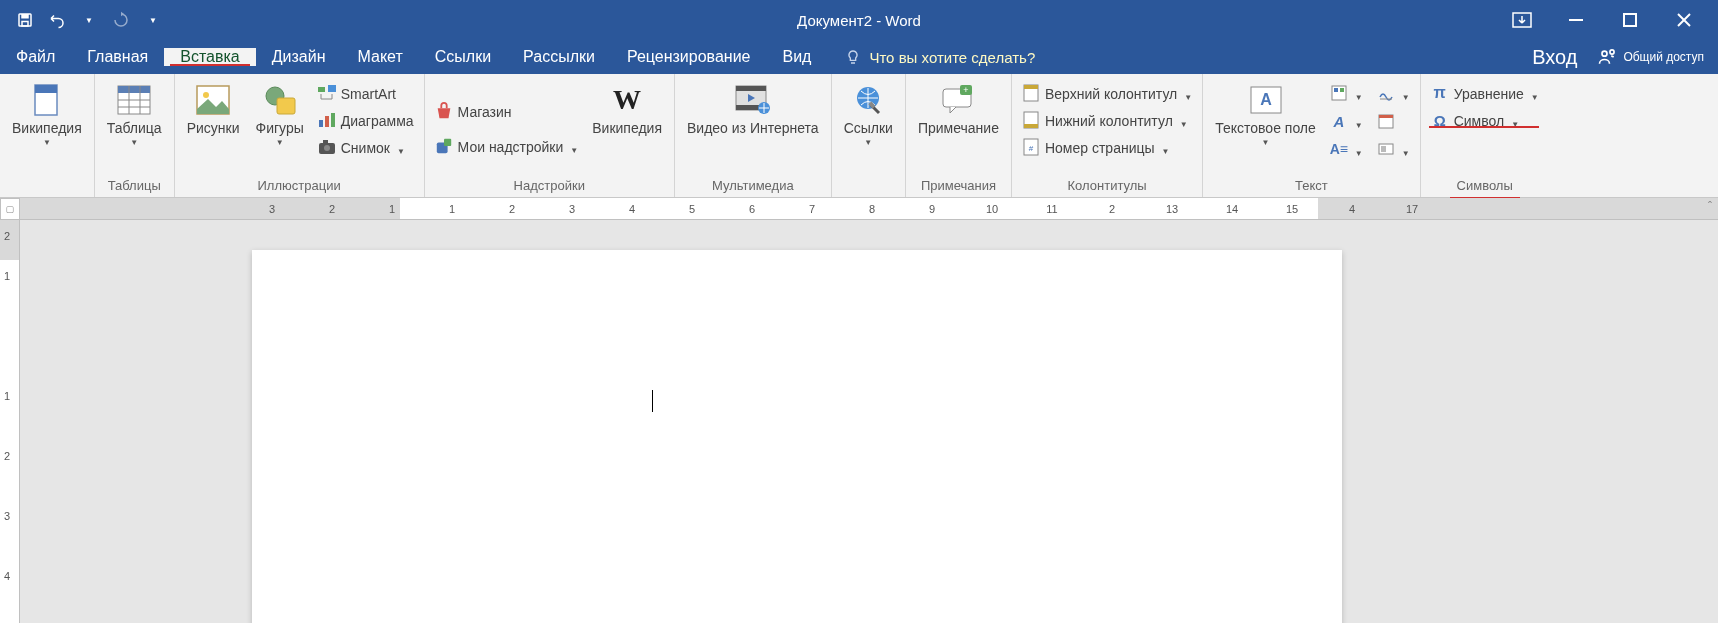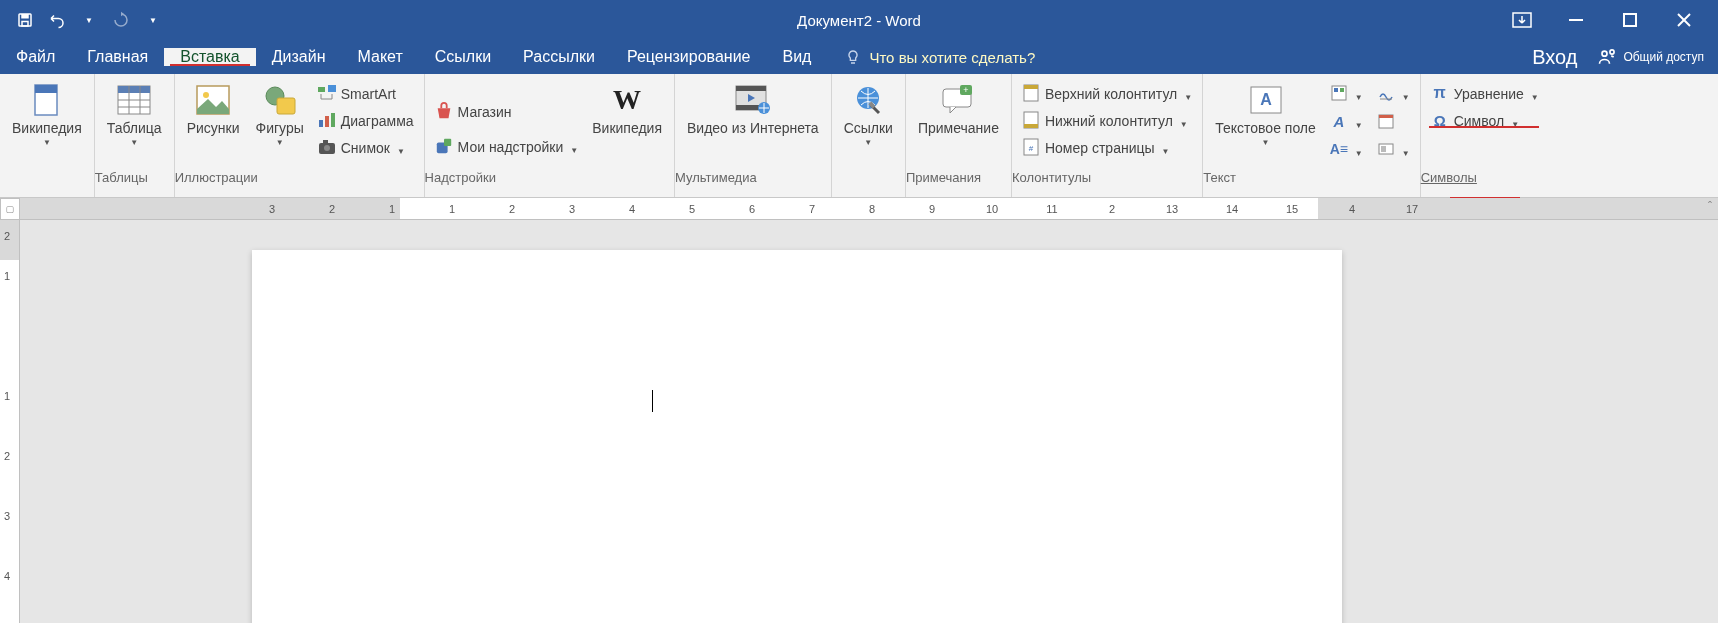--- a/index.html
+++ b/index.html
@@ -20,21 +20,21 @@
 .tab.active { background: #f3f3f3; color: #14532d; position: relative; }
 .tab.active::after { content: ""; position: absolute; bottom: 0; left: 6px; right: 6px; height: 2px; background: #d12f2f; }
 .tell-me { display: flex; align-items: center; padding-left: 18px; gap: 8px; color: #fef9c3; font-size: 15px; }
 .tabs-right { margin-left: auto; display: flex; align-items: center; gap: 20px; padding-right: 14px; }
 .share-btn { display: flex; align-items: center; gap: 6px; font-size: 12px; }
 
 
 .ribbon { height: 124px; background: #f3f3f3; display: flex; border-bottom: 1px solid #c8c8c8; }
 .rgroup { border-right: 1px solid #d4d4d4; display: flex; flex-direction: column; }
 .rgroup-body { flex: 1; display: flex; align-items: flex-start; padding: 4px 6px 0 6px; gap: 4px; }
-.rgroup-title { text-align: left; font-size: 13px; color: #666; padding: 2px 0 12px 0; }
+.rgroup-title { text-align: center; font-size: 13px; color: #666; padding: 2px 0 4px 0; }
 .big-btn { display: flex; flex-direction: column; align-items: center; justify-content: flex-start; padding: 2px 6px; gap: 2px; min-width: 48px; }
 .big-btn .icon-box { width: 36px; height: 36px; display: flex; align-items: center; justify-content: center; margin-top: 2px; }
 .big-btn .label { font-size: 14px; color: #444; text-align: center; line-height: 1.15; }
 .big-btn .caret { font-size: 8px; color: #555; }
 .stack { display: flex; flex-direction: column; gap: 1px; }
 .small-btn { display: flex; align-items: flex-end; gap: 5px; font-size: 14px; color: #444; padding: 2px 4px; height: 26px; }
 .small-btn .si { width: 18px; height: 18px; display: flex; align-items: center; justify-content: center; }
 .small-btn .caret { font-size: 8px; color: #555; margin-left: 2px; }
 .grid3 { display: grid; grid-template-columns: auto auto; grid-auto-rows: 26px; gap: 2px 6px; }
 
@@ -51,21 +51,21 @@
 .stage { display: flex; height: 425px; }
 .v-ruler { width: 20px; background: #fff; border-right: 1px solid #c0c0c0; position: relative; font-size: 11px; color: #555; }
 .vr-num { position: absolute; left: 4px; transform: rotate(0deg); }
 .vr-gray { position: absolute; left: 0; right: 0; top: 0; height: 40px; background: #d9d9d9; }
 .doc-area { flex: 1; position: relative; background: #e6e6e6; }
 .page { position: absolute; left: 232px; top: 30px; width: 1090px; height: 400px; background: #fff; box-shadow: 0 2px 6px rgba(0,0,0,.2); }
 .cursor { position: absolute; left: 400px; top: 140px; width: 1px; height: 22px; background: #000; }
 .collapse-caret { position: absolute; right: 6px; top: -20px; font-size: 12px; color: #888; }
 svg { display: block; }
 
-.symbols-title-wrap { position: relative; text-decoration: underline; }
+.symbols-title-wrap { position: relative; }
 .symbols-red { position: absolute; bottom: -2px; left: 50%; transform: translateX(-50%); width: 70px; height: 2px; background: #d12f2f; }
 .sym-red2 { position: absolute; top: 52px; right: 10px; width: 110px; height: 2px; background: #d12f2f; }
 </style>
 </head>
 <body>
 
 <div class="title-bar">
   <div class="quick-access">
     <div class="qa-btn">
       <svg viewBox="0 0 24 24" fill="none" stroke="#fff" stroke-width="2">

